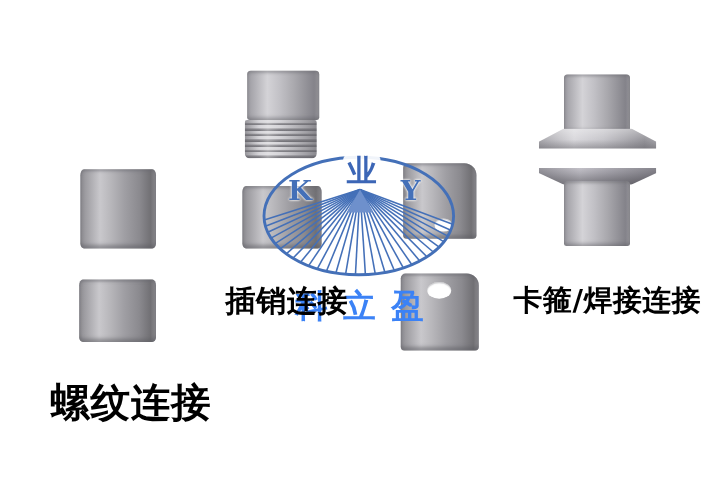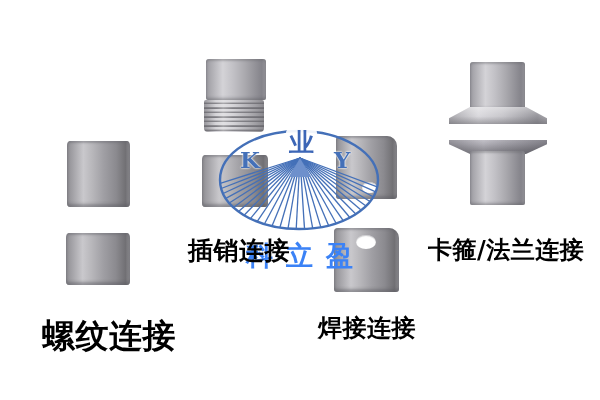--- a/index.html
+++ b/index.html
@@ -122,15 +122,14 @@
       </g>
     <path id="wm-wedge" d="M300,158 L289,177 L311,177 Z" fill="#6e90cc"></path>
   </svg>
   <span class="wm-letter" style="left:240px;top:148px;font-size:23px;">K</span>
   <span class="wm-letter wm-center" style="left:286px;top:129px;font-size:25px;">业</span>
   <span class="wm-letter" style="left:334px;top:148px;font-size:23px;">Y</span>
   <span class="wm-brand" style="left:246px;top:242px;">科立盈</span>
 
   <span class="label" style="left:42px;top:319px;font-size:33px;">螺纹连接</span>
   <span class="label" style="left:188px;top:238px;font-size:25px;">插销连接</span>
-  <span class="label" style="left:318px;top:316px;font-size:24px;">焊接连接</span>
-  <span class="label" style="left:428px;top:238px;font-size:24px;">卡箍/法兰连接</span>
+  <span class="label" style="left:428px;top:238px;font-size:24px;">卡箍/焊接连接</span>
 </div>
 
 </body></html>

